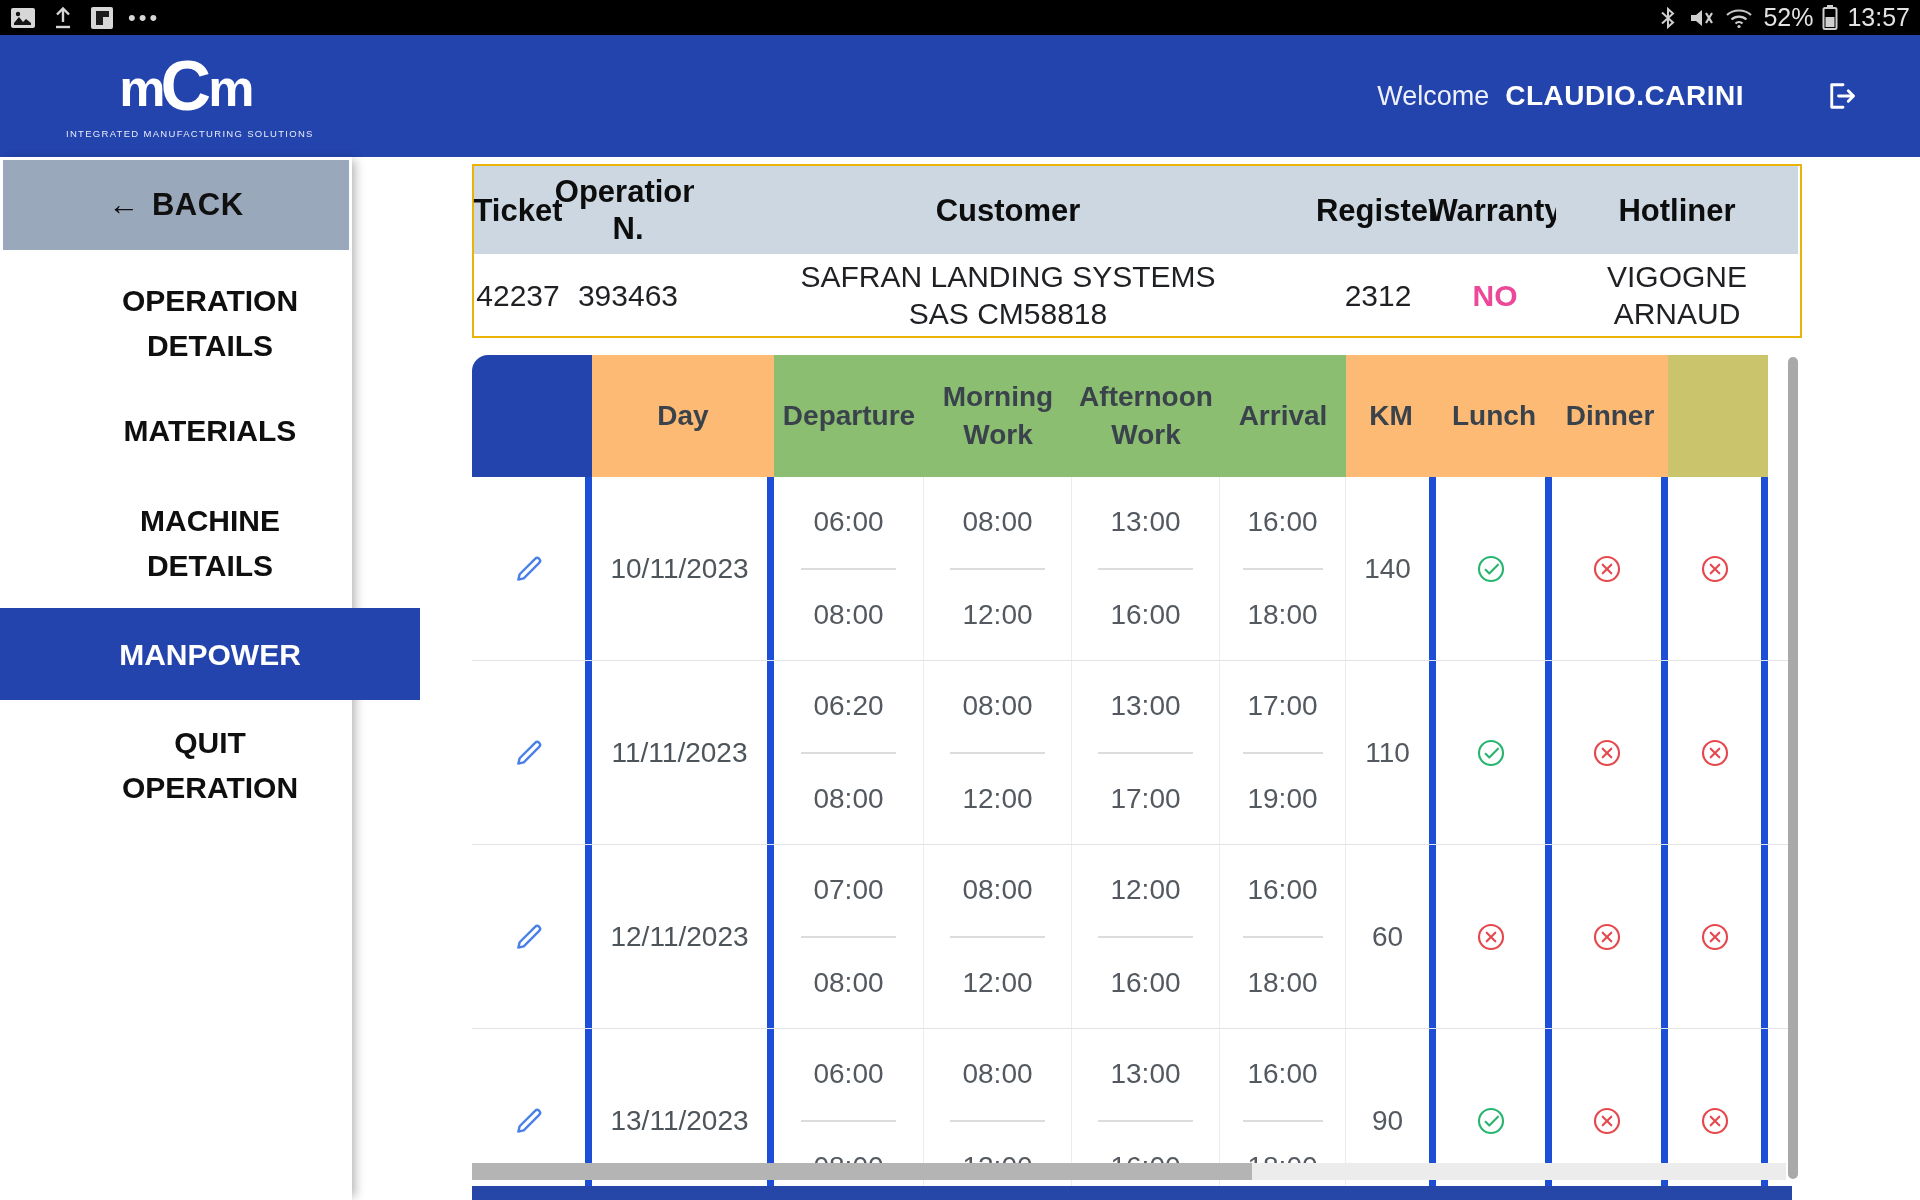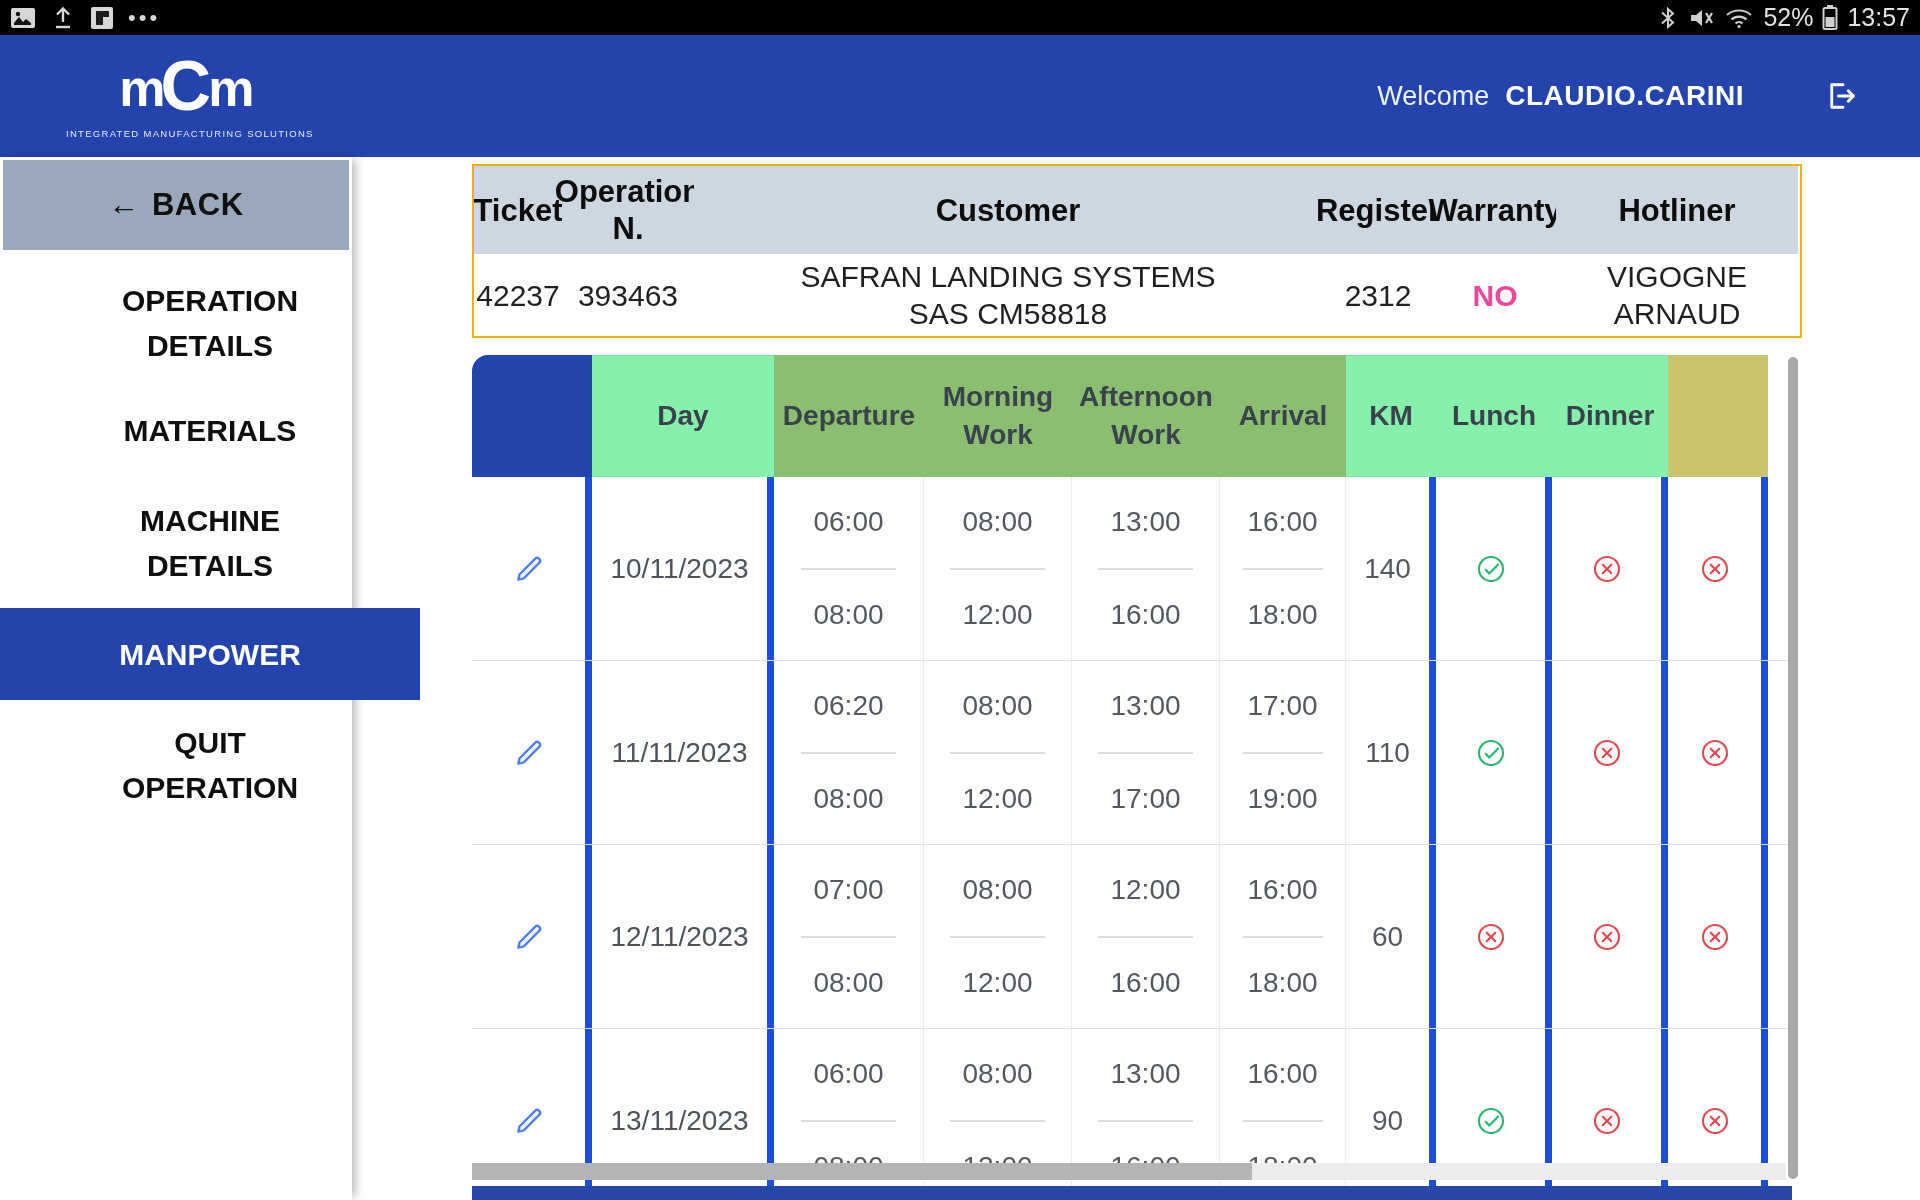--- a/index.html
+++ b/index.html
@@ -47,21 +47,21 @@
           font-size:30px;color:#1f2023;line-height:37px;padding:4px 0;}
   .info-d.warranty{font-weight:bold;color:#ec4899;}
 
   
   .mp-table{position:absolute;left:472px;top:355px;width:1316px;}
   .mp-head{display:grid;grid-template-columns:120px 182px 150px 148px 148px 126px 90px 116px 116px 100px 20px;
            height:122px;}
   .mp-hc{display:flex;align-items:center;justify-content:center;text-align:center;
          font-size:28px;font-weight:bold;color:#3a434b;line-height:38px;padding:0 6px;box-sizing:border-box;}
   .hc-edit{background:#2343ad;border-top-left-radius:16px;}
-  .hc-blue{background:#86efac;}
+  .hc-blue{background:#fdba74;}
   .hc-green{background:#8cbe71;}
   .hc-yellow{background:#cac46c;padding:0;}
   .mp-row{display:grid;grid-template-columns:120px 182px 150px 148px 148px 126px 90px 116px 116px 100px 20px;
           height:183px;border-bottom:1px solid #e3e3e3;background:#fff;}
   .mp-c{display:flex;align-items:center;justify-content:center;border-right:7px solid #1d4ed8;}
   .mp-c.noline{border-right:none;}
   .cell-day{font-size:28px;color:#4d545a;}
   .cell-km{font-size:28px;color:#53595f;}
   .timepair{display:grid;grid-template-rows:1fr auto 1fr;align-items:center;justify-items:center;
             border-right:1px solid #ececec;}

